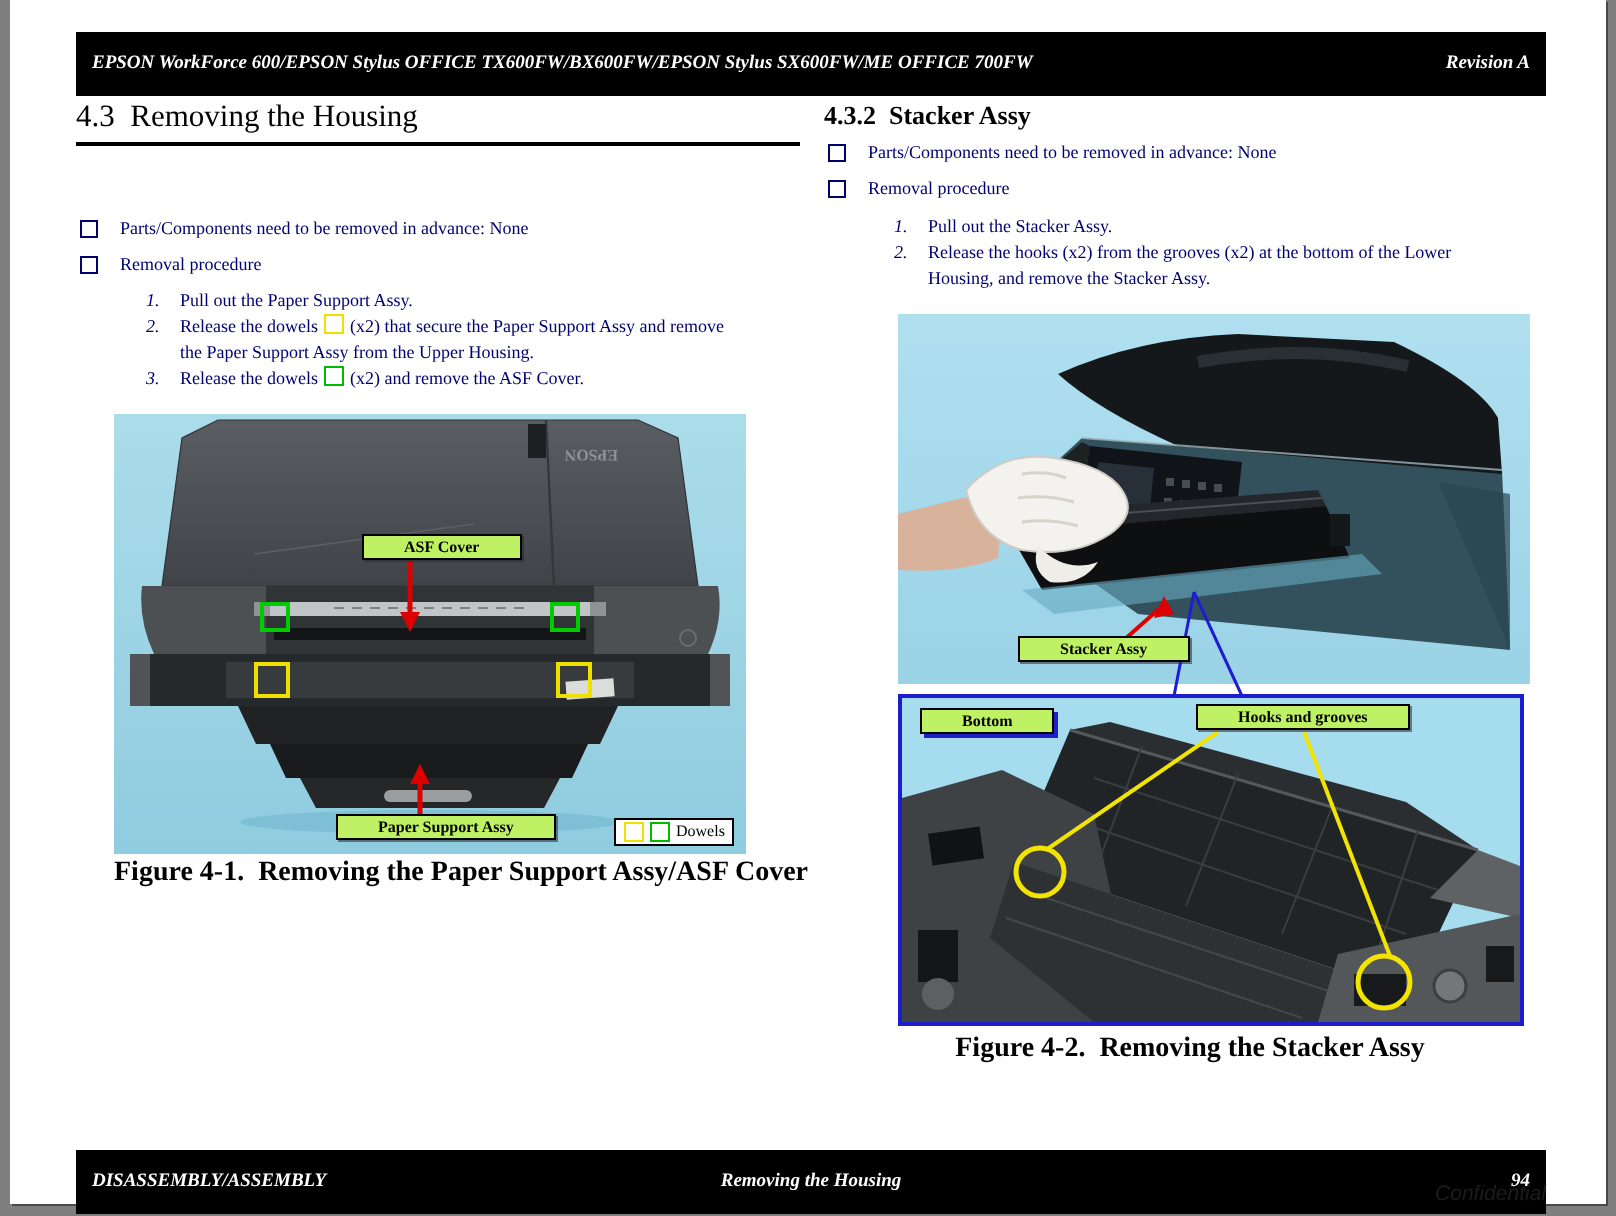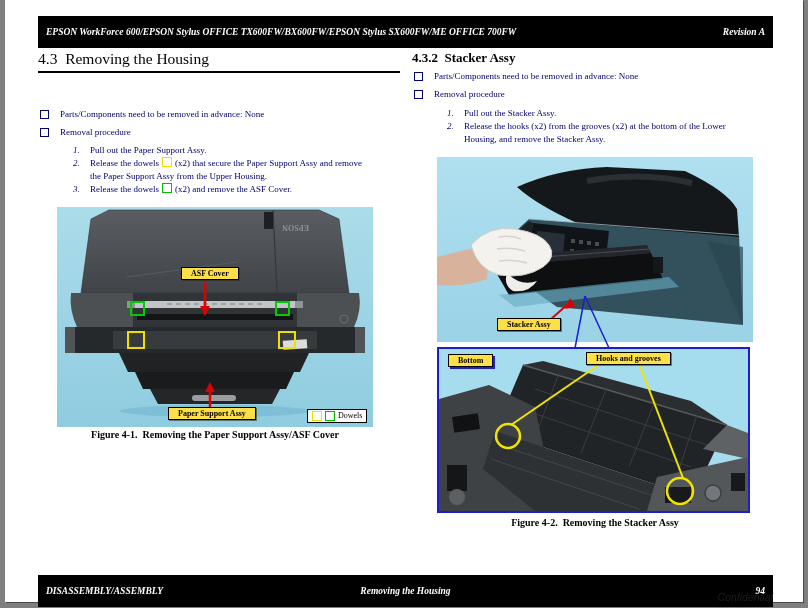--- a/index.html
+++ b/index.html
@@ -37,25 +37,25 @@
   .bullet{position:absolute;display:flex;align-items:flex-start;color:#00006e;font-size:9px;line-height:11px;justify-content:flex-end;}
   .chk{flex:0 0 auto;width:7px;height:7px;border:1px solid #00006e;margin-right:11px;margin-top:1px;background:#fff;}
   .step{position:absolute;display:flex;color:#00006e;font-size:9px;line-height:12.5px;}
   .step .num{flex:0 0 17px;font-style:italic;}
   .step .txt{white-space:normal;}
   .sq{display:inline-block;width:8px;height:8px;border:1.5px solid;vertical-align:-1px;margin:0 3px 0 3px;background:transparent;}
   .sq.yellow{border-color:#f0e000;}
   .sq.green{border-color:#00bb00;}
   
   .figwrap{position:absolute;}
-  .caption{position:absolute;font-size:10px;font-weight:bold;color:#000;text-align:center;white-space:pre;}
+  .caption{position:absolute;font-size:14px;font-weight:bold;color:#000;text-align:center;white-space:pre;}
   .plabel{
-    position:absolute;background:#fde047;border:1px solid #000;
+    position:absolute;background:#bef264;border:1px solid #000;
     font-size:8px;font-weight:bold;color:#000;
-    padding:1px 9px;white-space:nowrap;line-height:9px;
+    padding:1px 20px;white-space:nowrap;line-height:9px;
     box-shadow:1px 1px 0 rgba(40,40,40,.55);
   }
   .plabel.blue-shadow{box-shadow:2px 2px 0 #2020c8;}
   .legend{
     position:absolute;background:#fff;border:1px solid #000;
     display:flex;gap:3px;
     font-size:8px;color:#000;padding:1px 4px;line-height:9px;
   }
   .legend .lsq{width:8px;height:8px;border:1.5px solid;background:#fff;}
   .overlay{position:absolute;left:0;top:0;pointer-events:none;}
@@ -176,21 +176,21 @@
 
   <div class="step" style="left:442px;top:107px;">
     <span class="num">1.</span>
     <span class="txt">Pull out the Stacker Assy.</span>
   </div>
   <div class="step" style="left:442px;top:120px;">
     <span class="num">2.</span>
     <span class="txt"><span>Release the hooks (x2) from the grooves (x2) at the bottom of the Lower</span><br><span>Housing, and remove the Stacker Assy.</span></span>
   </div>
 
-  <div class="figwrap" style="left:432px;top:157px;width:321px;height:324px;">
+  <div class="figwrap" style="left:444px;top:157px;width:321px;height:324px;">
 
     <svg width="316" height="185" viewBox="0 0 316 185">
       <defs>
         <linearGradient id="bg2" x1="0" y1="0" x2="0" y2="1">
           <stop offset="0" stop-color="#b0e0f0"></stop>
             <stop offset="1" stop-color="#9ad2e6"></stop>
         </linearGradient>
       </defs>
       <rect width="316" height="185" fill="url(#bg2)"></rect>
 

